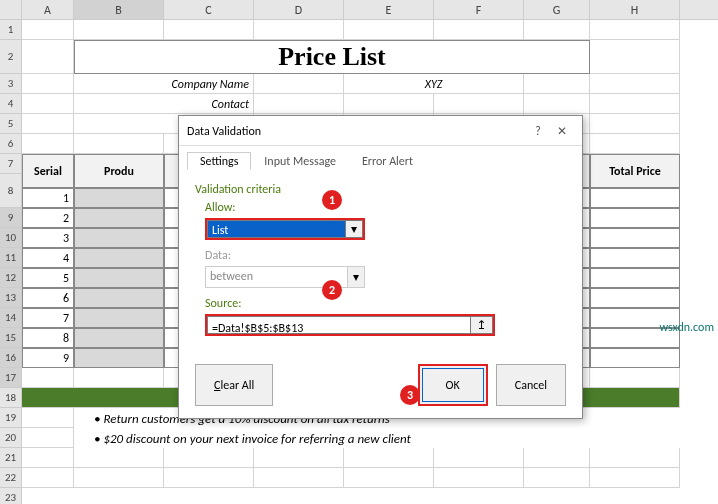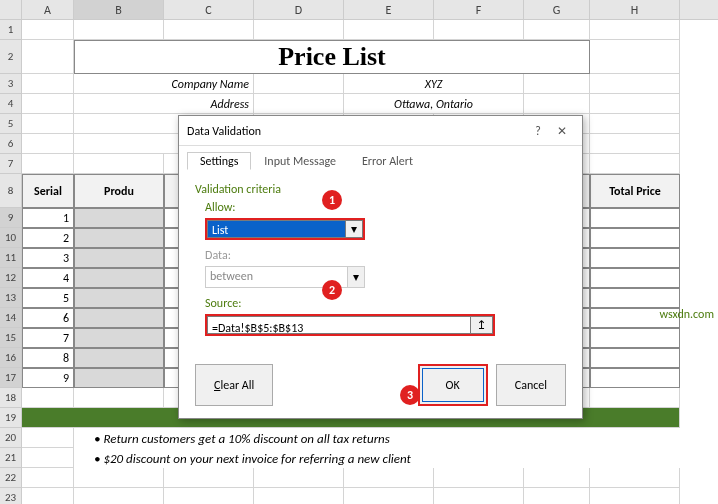--- a/index.html
+++ b/index.html
@@ -59,21 +59,21 @@
 .src-box .inp { flex: 1; border: 1px solid #7a7a7a; padding: 2px 4px; line-height: 18px; }
 .src-box .pick { width: 22px; border: 1px solid #7a7a7a; border-left: none; display: flex; align-items: center; justify-content: center; background: #f0f0f0; }
 .apply-row { display: flex; align-items: center; gap: 6px; margin: 18px 0 12px 0; color: #999; }
 .dlg-footer { display: flex; padding: 8px 16px 12px 16px; }
 .btn { border: 1px solid #aaa; background: #f0f0f0; padding: 4px 18px; cursor: pointer; font-size: 12px; }
 .btn.ok { border: 2.5px solid #e02020; outline: 1px solid #0a62c9; outline-offset: -5px; padding: 12px 26px; }
 .spacer { flex: 1; }
 
 .badge { position: absolute; width: 20px; height: 20px; background: #e02020; color: #fff; border-radius: 50%; display: flex; align-items: center; justify-content: center; font-weight: bold; font-size: 12px; z-index: 5; }
 
-.watermark { position: absolute; right: 4px; top: 307px; color: #4d7c0f; font-size: 12px; transform: rotate(0deg); }
+.watermark { position: absolute; right: 4px; top: 320px; color: #0f766e; font-size: 12px; transform: rotate(0deg); }
 
 .colA{width:52px}.colB{width:90px}.colC{width:90px}.colD{width:90px}.colE{width:90px}.colF{width:90px}.colG{width:66px}.colH{width:90px}
 </style>
 </head>
 <body>
 
 <div class="col-headers">
   <div class="corner"></div>
   <div class="col colA">A</div>
   <div class="col colB active">B</div>
@@ -133,28 +133,20 @@
 
     <div class="row">
         <div class="cell colA"></div>
         <div class="cell info-label" style="width:180px">Company Name</div>
         <div class="cell colD"></div>
         <div class="cell info-val" style="width:180px">XYZ</div>
         <div class="cell colG"></div>
         <div class="cell colH"></div>
       </div>
 
-    <div class="row">
-        <div class="cell colA"></div>
-        <div class="cell info-label" style="width:180px">Address</div>
-        <div class="cell colD"></div>
-        <div class="cell info-val" style="width:180px">Ottawa, Ontario</div>
-        <div class="cell colG"></div>
-        <div class="cell colH"></div>
-      </div>
 
     <div class="row">
         <div class="cell colA"></div>
         <div class="cell info-label" style="width:180px">Contact</div>
         <div class="cell colD"></div>
         <div class="cell colE"></div>
         <div class="cell colF"></div>
         <div class="cell colG"></div>
         <div class="cell colH"></div>
       </div>

